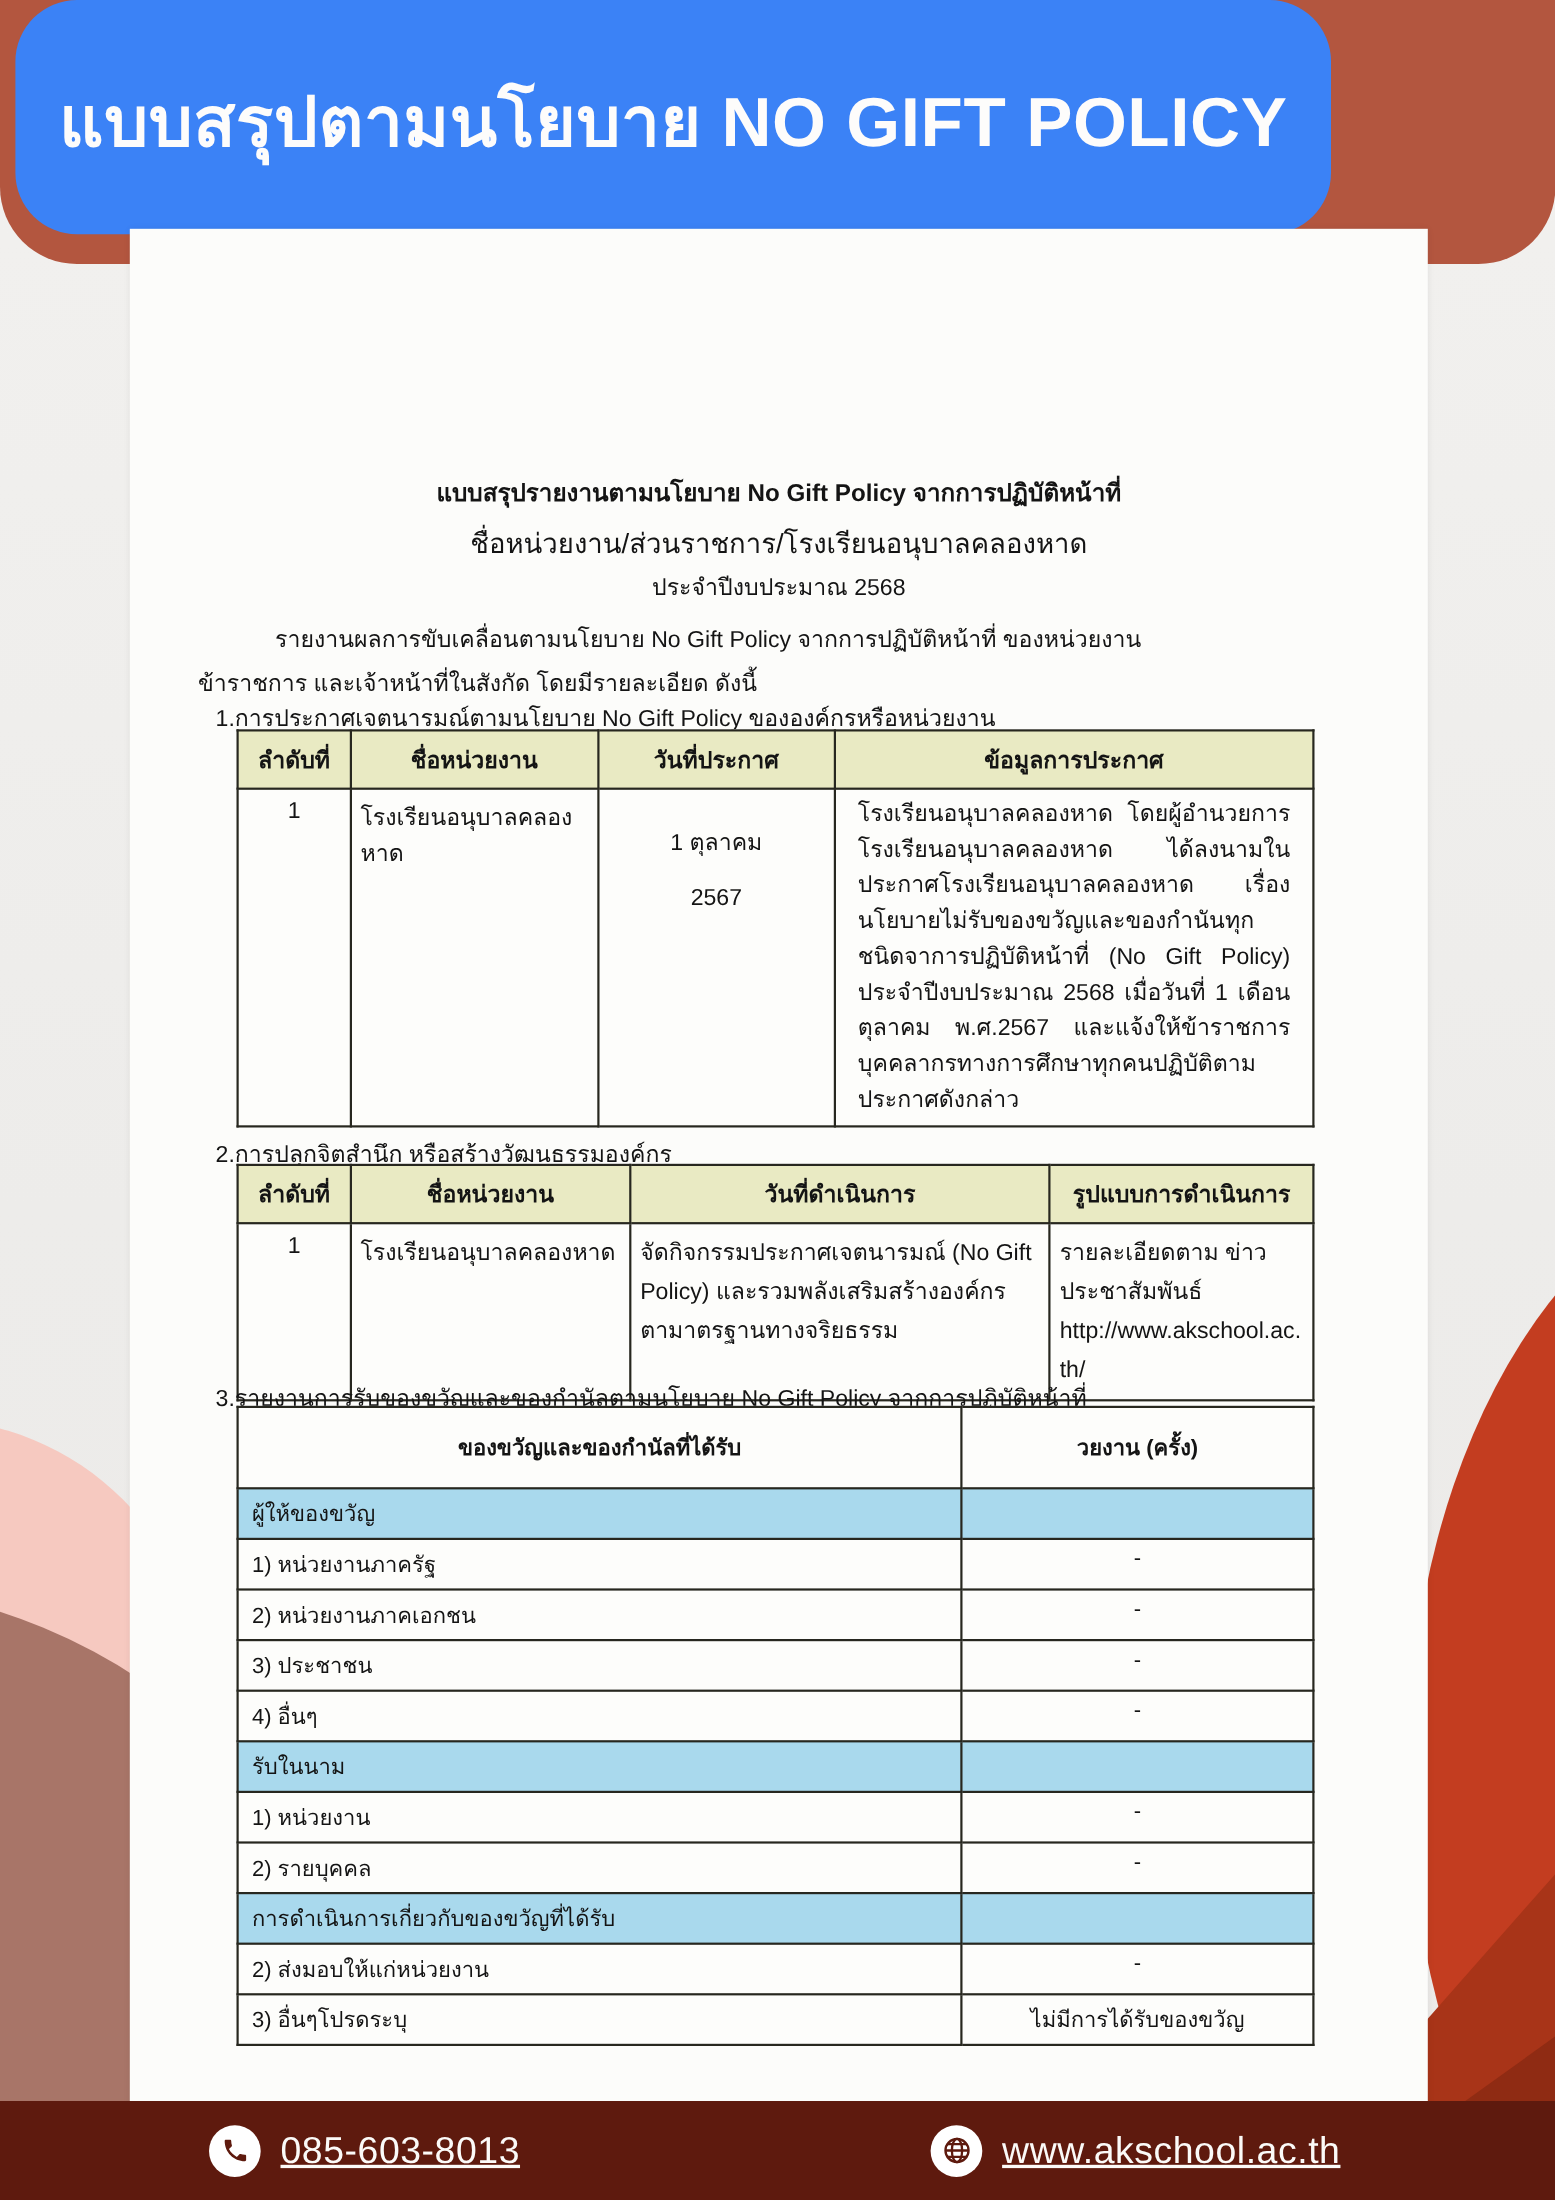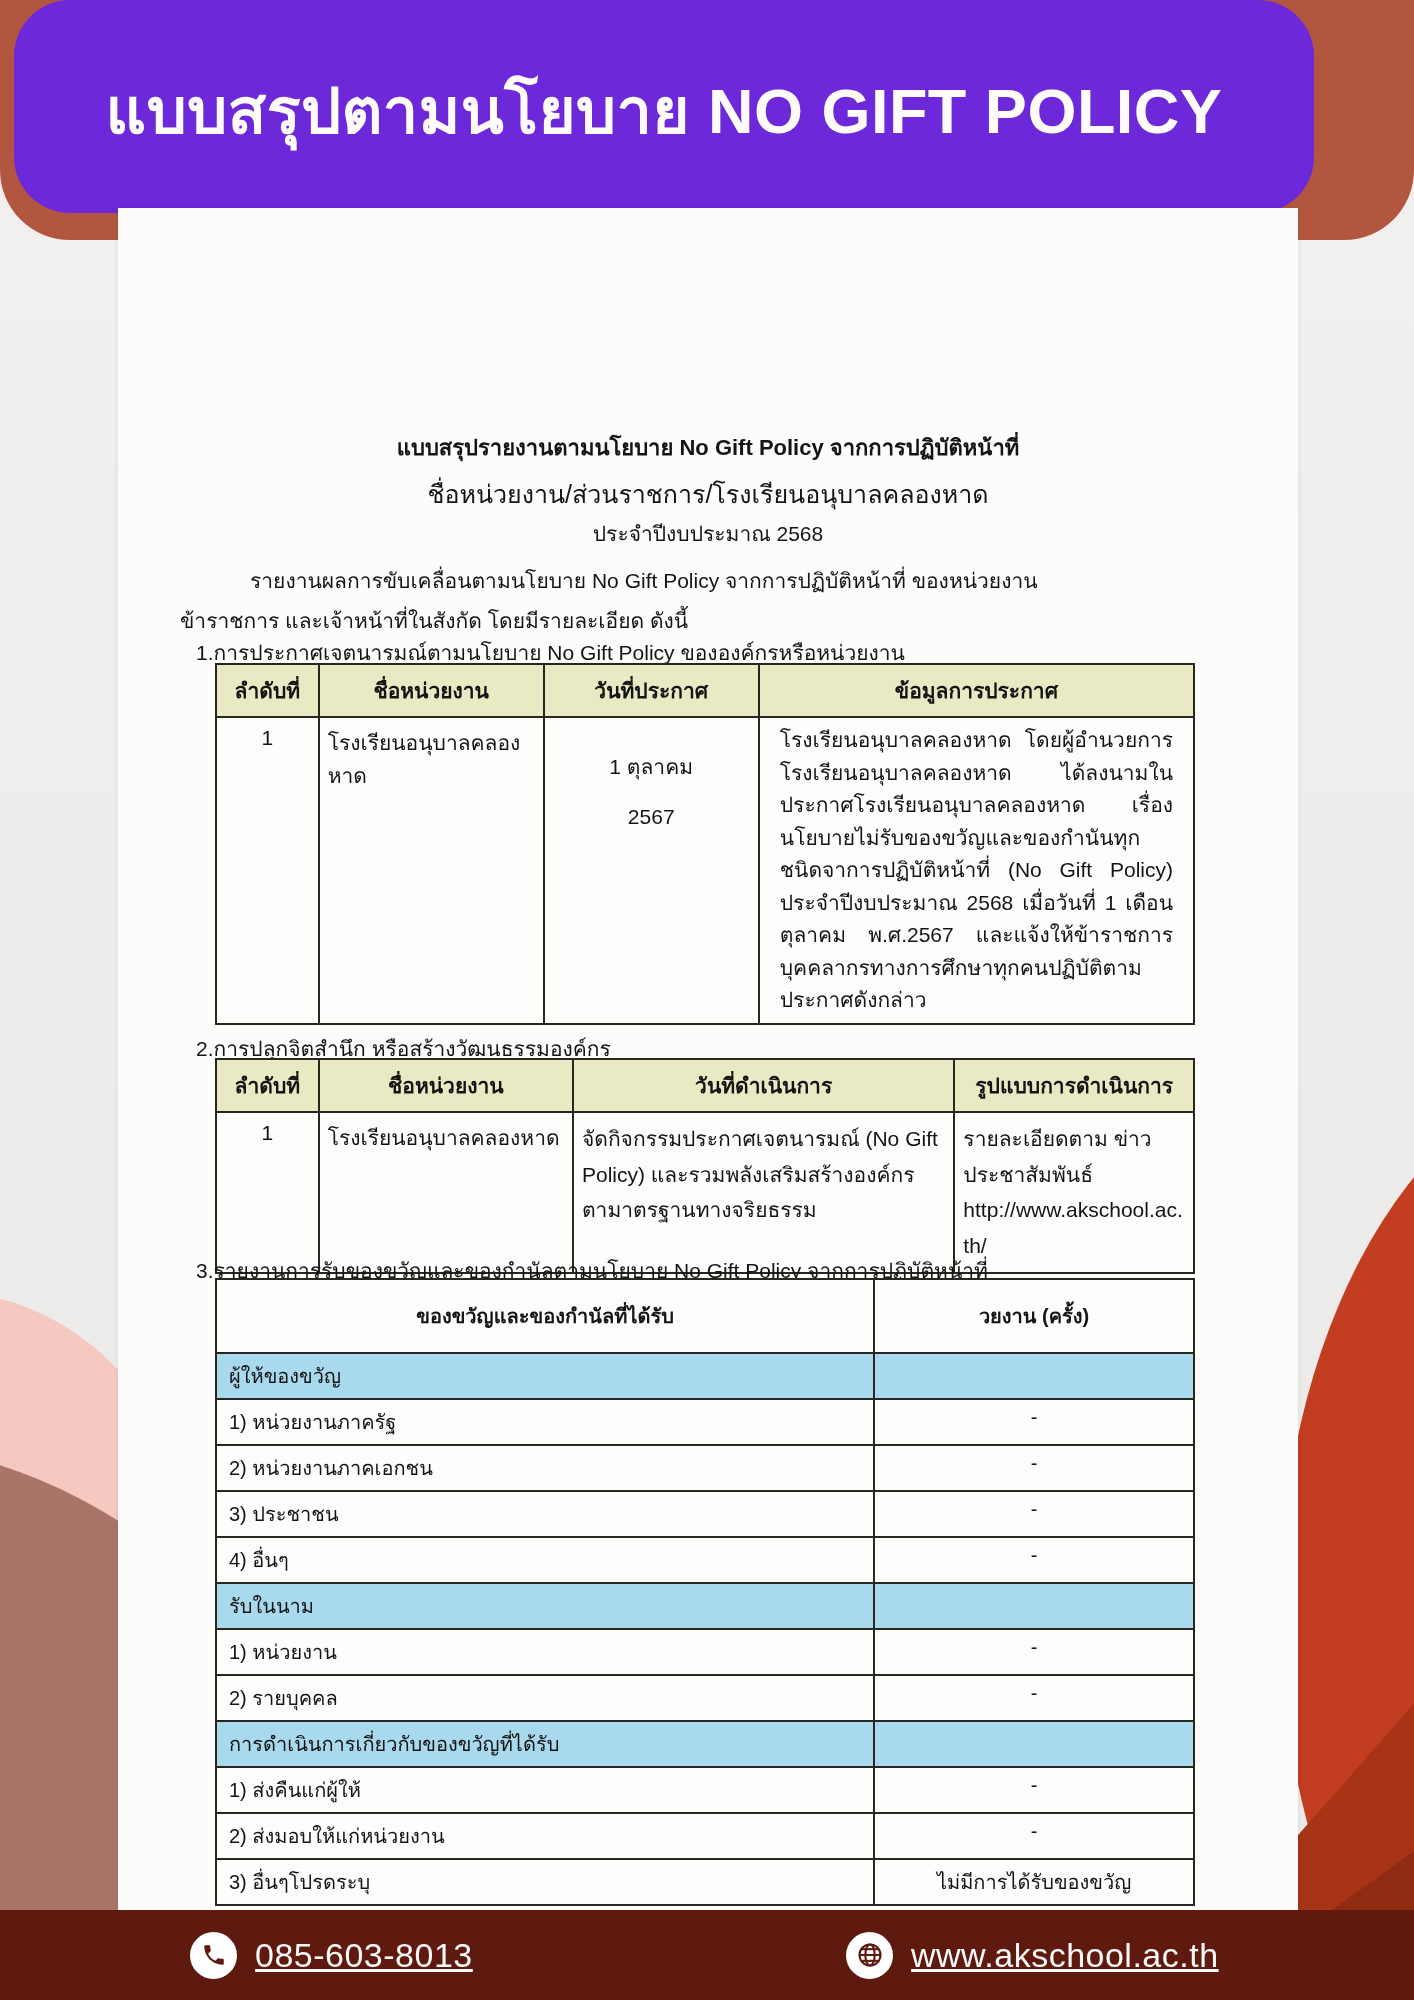--- a/index.html
+++ b/index.html
@@ -20,22 +20,22 @@
   .red-blob{position:absolute;left:1280px;top:1060px;width:700px;height:1100px;
     border-radius:50%;background:#c33d20;}
   .red-facet-1{position:absolute;left:1280px;top:1620px;width:134px;height:380px;
     background:#a83418;clip-path:polygon(0 62%,100% 22%,100% 100%,0 100%);}
   .red-facet-2{position:absolute;left:1280px;top:1760px;width:134px;height:240px;
     background:#8f2b13;clip-path:polygon(0 78%,100% 38%,100% 100%,0 100%);}
 
   
   .banner-outer{position:absolute;left:0;top:0;width:1414px;height:240px;
     background:#b3563f;border-radius:0 0 70px 70px;}
-  .banner-inner{position:absolute;left:14px;top:0;width:1300px;height:213px;
-    background:#6d28d9;border-radius:56px;}
+  .banner-inner{position:absolute;left:14px;top:0;width:1196px;height:213px;
+    background:#3b82f6;border-radius:56px;}
   .banner-title{position:absolute;left:0;right:0;top:50%;transform:translateY(-46%);
     text-align:center;color:#fdfcfb;font-weight:bold;font-size:63px;
     letter-spacing:.5px;white-space:nowrap;}
 
   
   .paper{position:absolute;left:118px;top:196px;width:1180px;height:1711px;
     background:#fcfcfa;border-bottom:3px solid #b3b3af;
     box-shadow:0 0 6px rgba(0,0,0,.08);margin-top:12px;}
   .paper *{color:#141414;}
   .doc-title{position:absolute;left:0;width:100%;top:222px;text-align:center;
@@ -196,24 +196,20 @@
         <td>1) หน่วยงาน</td>
         <td class="val">-</td>
       </tr>
       <tr>
         <td>2) รายบุคคล</td>
         <td class="val">-</td>
       </tr>
       <tr class="sec">
         <td>การดำเนินการเกี่ยวกับของขวัญที่ได้รับ</td>
         <td class="val"></td>
-      </tr>
-      <tr>
-        <td>1) ส่งคืนแก่ผู้ให้</td>
-        <td class="val">-</td>
       </tr>
       <tr>
         <td>2) ส่งมอบให้แก่หน่วยงาน</td>
         <td class="val">-</td>
       </tr>
       <tr>
         <td>3) อื่นๆโปรดระบุ</td>
         <td class="val">ไม่มีการได้รับของขวัญ</td>
       </tr>
     </tbody>

